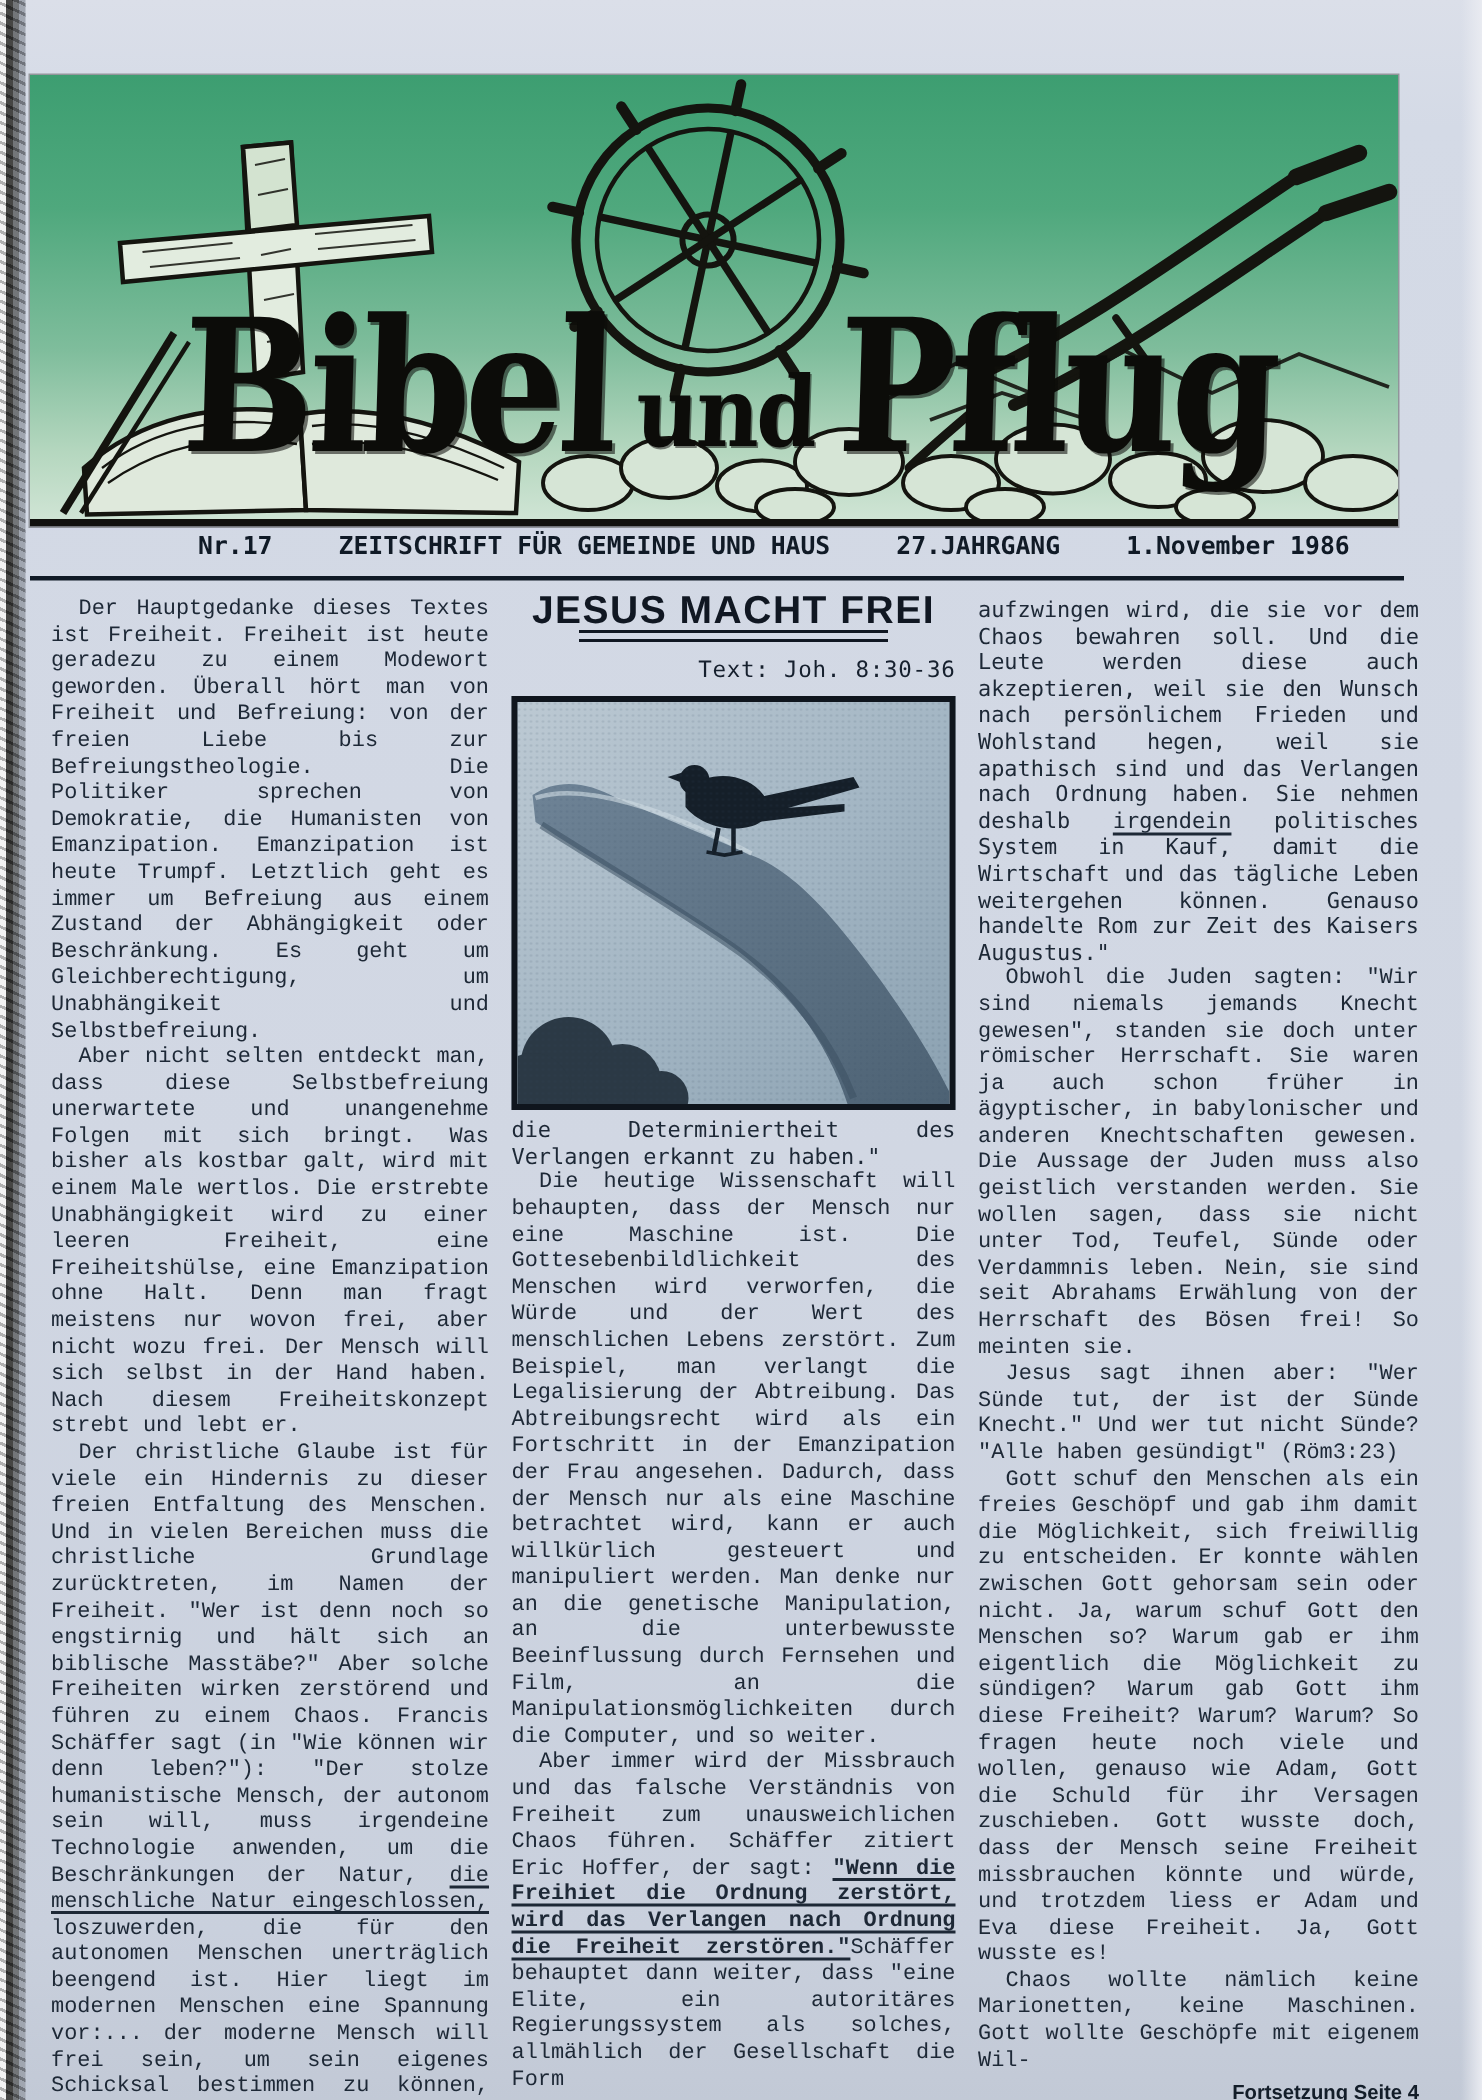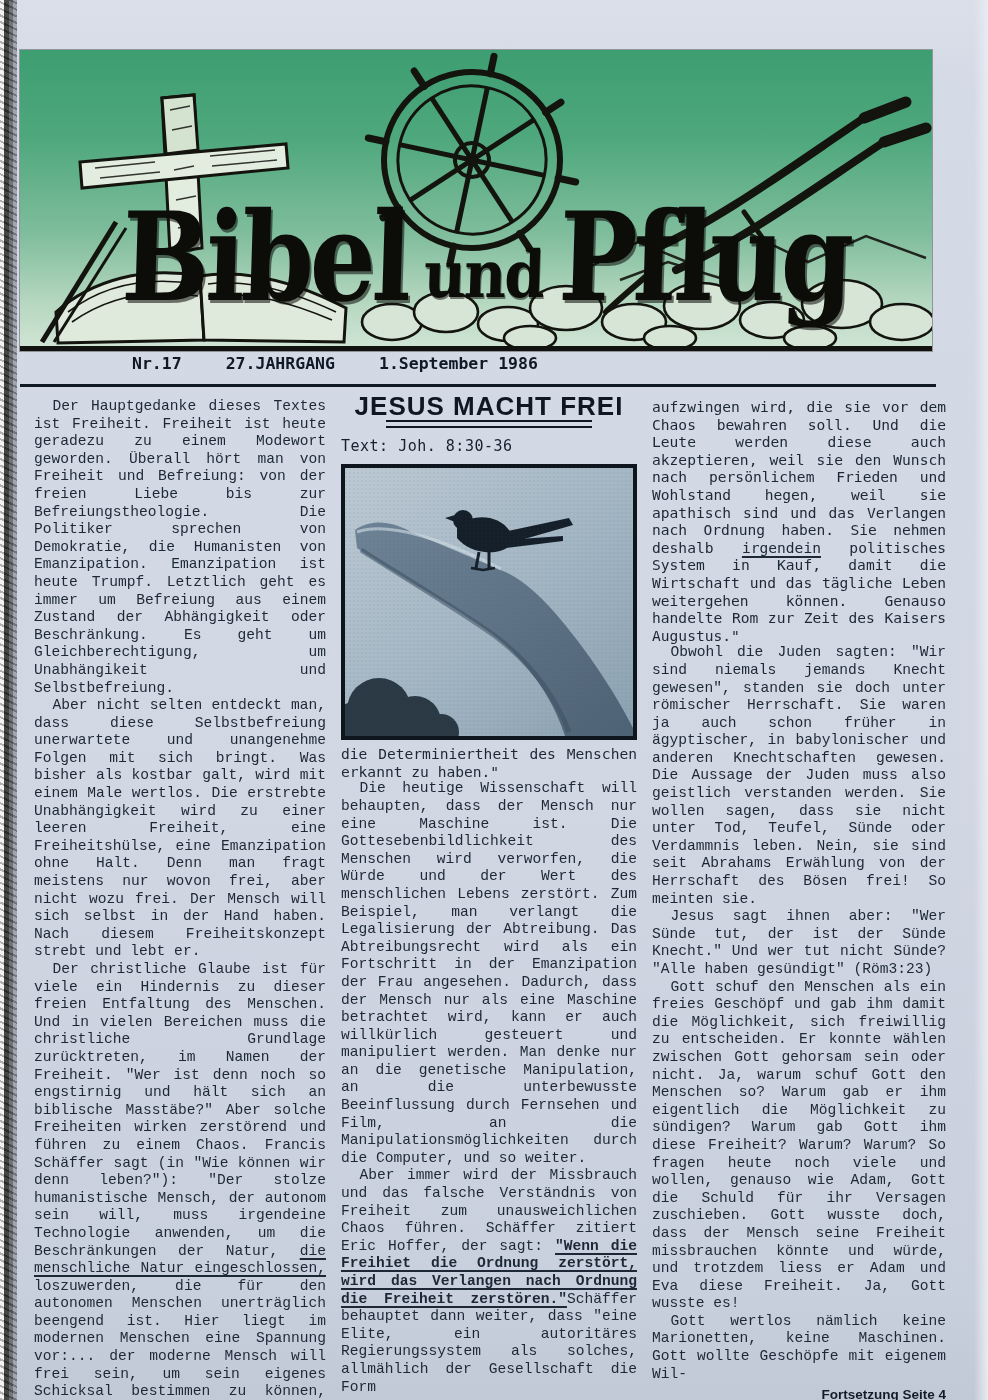--- a/index.html
+++ b/index.html
@@ -32,21 +32,21 @@
         grid-template-columns:292px 296px 294px;column-gap:15px;}
   .col{font-size:14.6px;line-height:17.6px;text-align:justify;hyphens:auto;-webkit-hyphens:auto;}
   .para{margin:0;}
   .para.ind{text-indent:2.1ch;font-family:Liberation Mono, monospace;}
   .seg-u{text-decoration:underline;text-underline-offset:3px;text-decoration-thickness:1.5px;}
   .seg-b{font-weight:bold;}
   .article-title{margin:0 0 4px 0;font-family:"Liberation Sans","DejaVu Sans",sans-serif;font-weight:bold;
         font-size:26px;letter-spacing:1px;text-align:center;color:#101722;}
   .double-rule{width:206px;height:4px;margin:2px auto 10px auto;
         border-top:2px solid #101722;border-bottom:2px solid #101722;}
-  .verse{text-align:left;font-size:15px;letter-spacing:.5px;margin-bottom:9px;color:#16202e;}
+  .verse{text-align:right;font-size:15px;letter-spacing:.5px;margin-bottom:9px;color:#16202e;}
   .photo-frame{box-sizing:border-box;width:100%;height:276px;border:4px solid #0f151d;margin-bottom:5px;
         background:#9fb2c1;overflow:hidden;}
   .photo-frame svg{display:block;width:100%;height:100%;}
   .continuation{font-family:"Liberation Sans","DejaVu Sans",sans-serif;font-weight:bold;font-size:13.5px;
         text-align:right;margin-top:3px;color:#131d29;}
 </style>
 </head>
 <body>
 
 <div class="page">
@@ -142,22 +142,23 @@
     </svg>
     <div class="masthead-title">
       <span class="t-big">Bibel</span>
       <span class="t-small">und</span>
       <span class="t-big">Pflug</span>
     </div>
   </div>
 
   <div class="issue-line">
     <span>Nr.17</span>
+    <span>ZEITSCHRIFT FÜR GEMEINDE UND HAUS</span>
     <span>27.JAHRGANG</span>
-    <span>1.September 1986</span>
+    <span>1.November 1986</span>
   </div>
   <div class="header-rule"></div>
 
   <div class="columns">
 
     <div class="col">
         <p class="para ind"><span>Der Hauptgedanke dieses Textes ist Freiheit. Freiheit ist heute geradezu zu einem Modewort geworden. Überall hört man von Freiheit und Befreiung: von der freien Liebe bis zur Befreiungstheologie. Die Politiker sprechen von Demokratie, die Humanisten von Emanzipation. Emanzipation ist heute Trumpf. Letztlich geht es immer um Befreiung aus einem Zustand der Abhängigkeit oder Beschränkung. Es geht um Gleichberechtigung, um Unabhängikeit und Selbstbefreiung.</span></p>
         <p class="para ind"><span>Aber nicht selten entdeckt man, dass diese Selbstbefreiung unerwartete und unangenehme Folgen mit sich bringt. Was bisher als kostbar galt, wird mit einem Male wertlos. Die erstrebte Unabhängigkeit wird zu einer leeren Freiheit, eine Freiheitshülse, eine Emanzipation ohne Halt. Denn man fragt meistens nur wovon frei, aber nicht wozu frei. Der Mensch will sich selbst in der Hand haben. Nach diesem Freiheitskonzept strebt und lebt er.</span></p>
         <p class="para ind"><span>Der christliche Glaube ist für viele ein Hindernis zu dieser freien Entfaltung des Menschen. Und in vielen Bereichen muss die christliche Grundlage zurücktreten, im Namen der Freiheit. "Wer ist denn noch so engstirnig und hält sich an biblische Masstäbe?" Aber solche Freiheiten wirken zerstörend und führen zu einem Chaos. Francis Schäffer sagt (in "Wie können wir denn leben?"): "Der stolze humanistische Mensch, der autonom sein will, muss irgendeine Technologie anwenden, um die Beschränkungen der Natur, </span><span class="seg-u">die menschliche Natur eingeschlossen,</span><span> loszuwerden, die für den autonomen Menschen unerträglich beengend ist. Hier liegt im modernen Menschen eine Spannung vor:... der moderne Mensch will frei sein, um sein eigenes Schicksal bestimmen zu können, obwohl er meint,</span></p>
       </div>
@@ -206,31 +207,31 @@
             <circle cx="34" cy="242" r="32"></circle>
             <circle cx="70" cy="254" r="26"></circle>
             <circle cx="10" cy="260" r="26"></circle>
             <circle cx="96" cy="264" r="18"></circle>
           </g>
           <rect width="288" height="268" fill="url(#dots)"></rect>
         </svg>
       </div>
 
       <div>
-          <p class="para"><span>die Determiniertheit des Menschen erkannt zu haben."</span></p>
+          <p class="para"><span>die Determiniertheit des Verlangen erkannt zu haben."</span></p>
           <p class="para ind"><span>Die heutige Wissenschaft will behaupten, dass der Mensch nur eine Maschine ist. Die Gottesebenbildlichkeit des Menschen wird verworfen, die Würde und der Wert des menschlichen Lebens zerstört. Zum Beispiel, man verlangt die Legalisierung der Abtreibung. Das Abtreibungsrecht wird als ein Fortschritt in der Emanzipation der Frau angesehen. Dadurch, dass der Mensch nur als eine Maschine betrachtet wird, kann er auch willkürlich gesteuert und manipuliert werden. Man denke nur an die genetische Manipulation, an die unterbewusste Beeinflussung durch Fernsehen und Film, an die Manipulationsmöglichkeiten durch die Computer, und so weiter.</span></p>
           <p class="para ind"><span>Aber immer wird der Missbrauch und das falsche Verständnis von Freiheit zum unausweichlichen Chaos führen. Schäffer zitiert Eric Hoffer, der sagt: </span><span class="seg-u seg-b">"Wenn die Freihiet die Ordnung zerstört, wird das Verlangen nach Ordnung die Freiheit zerstören."</span><span>Schäffer behauptet dann weiter, dass "eine Elite, ein autoritäres Regierungssystem als solches, allmählich der Gesellschaft die Form</span></p>
         </div>
     </div>
 
     <div class="col">
       <div>
           <p class="para"><span>aufzwingen wird, die sie vor dem Chaos bewahren soll. Und die Leute werden diese auch akzeptieren, weil sie den Wunsch nach persönlichem Frieden und Wohlstand hegen, weil sie apathisch sind und das Verlangen nach Ordnung haben. Sie nehmen deshalb </span><span class="seg-u">irgendein</span><span> politisches System in Kauf, damit die Wirtschaft und das tägliche Leben weitergehen können. Genauso handelte Rom zur Zeit des Kaisers Augustus."</span></p>
           <p class="para ind"><span>Obwohl die Juden sagten: "Wir sind niemals jemands Knecht gewesen", standen sie doch unter römischer Herrschaft. Sie waren ja auch schon früher in ägyptischer, in babylonischer und anderen Knechtschaften gewesen. Die Aussage der Juden muss also geistlich verstanden werden. Sie wollen sagen, dass sie nicht unter Tod, Teufel, Sünde oder Verdammnis leben. Nein, sie sind seit Abrahams Erwählung von der Herrschaft des Bösen frei! So meinten sie.</span></p>
           <p class="para ind"><span>Jesus sagt ihnen aber: "Wer Sünde tut, der ist der Sünde Knecht." Und wer tut nicht Sünde? "Alle haben gesündigt" (Röm3:23)</span></p>
           <p class="para ind"><span>Gott schuf den Menschen als ein freies Geschöpf und gab ihm damit die Möglichkeit, sich freiwillig zu entscheiden. Er konnte wählen zwischen Gott gehorsam sein oder nicht. Ja, warum schuf Gott den Menschen so? Warum gab er ihm eigentlich die Möglichkeit zu sündigen? Warum gab Gott ihm diese Freiheit? Warum? Warum? So fragen heute noch viele und wollen, genauso wie Adam, Gott die Schuld für ihr Versagen zuschieben. Gott wusste doch, dass der Mensch seine Freiheit missbrauchen könnte und würde, und trotzdem liess er Adam und Eva diese Freiheit. Ja, Gott wusste es!</span></p>
-          <p class="para ind"><span>Gott wertlos nämlich keine Marionetten, keine Maschinen. Gott wollte Geschöpfe mit eigenem Wil-</span></p>
+          <p class="para ind"><span>Chaos wollte nämlich keine Marionetten, keine Maschinen. Gott wollte Geschöpfe mit eigenem Wil-</span></p>
         </div>
       <div class="continuation">Fortsetzung Seite 4</div>
     </div>
 
   </div>
 </div>
 
 </body></html>

